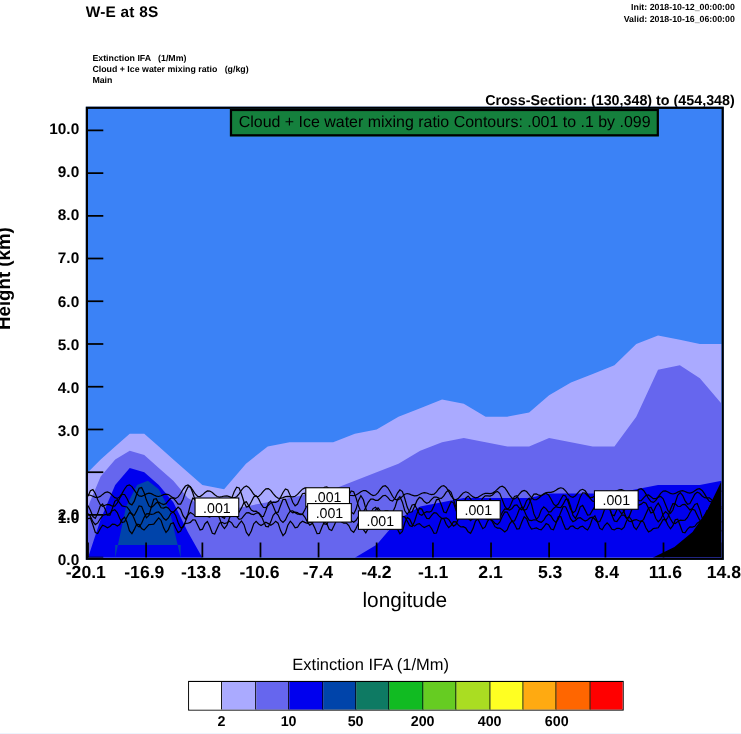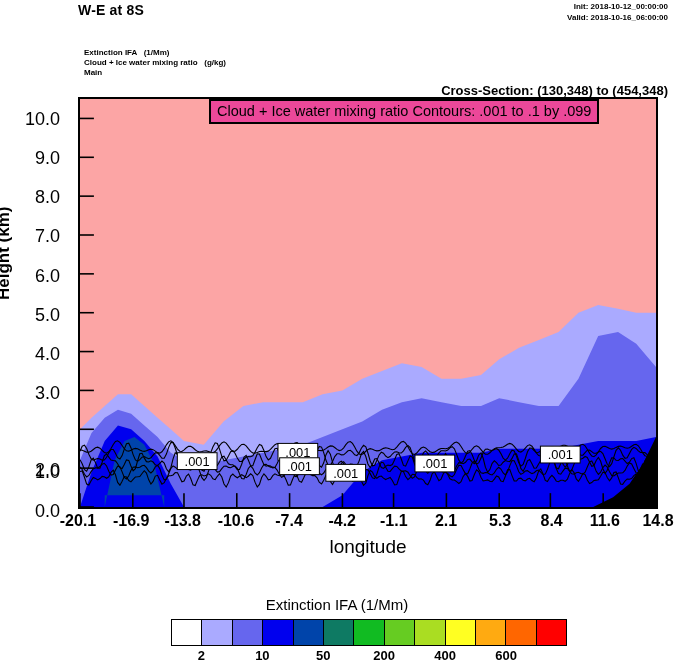--- a/index.html
+++ b/index.html
@@ -14,31 +14,31 @@
   #init-line{right:6px;top:2px;font-size:8px;font-weight:bold;text-align:right;}
   #valid-line{right:6px;top:13px;font-size:8px;font-weight:bold;text-align:right;}
 
   #var-block{left:84px;top:48px;font-size:8px;font-weight:bold;line-height:10px;}
   #var-block div{white-space:pre;}
 
   #cross-section{right:6px;top:83px;font-size:13px;font-weight:bold;text-align:right;}
 
   
   #plot-frame{left:78px;top:97px;width:580px;height:412px;
-              border:2px solid #000;box-sizing:border-box;background:#fca5a5;overflow:hidden;}
+              border:2px solid #000;box-sizing:border-box;background:#3b82f6;overflow:hidden;}
   #plot-canvas{position:absolute;left:0;top:0;width:100%;height:100%;}
 
   
-  #contour-title-box{left:209px;top:99px;border:2px solid #000;background:#ec4899;
+  #contour-title-box{left:209px;top:99px;border:2px solid #000;background:#15803d;
         padding:2px 6px 3px 6px;font-size:14.5px;font-weight:normal;line-height:16px;
         box-sizing:border-box;}
 
   
-  .ytick{position:absolute;right:14px;width:44px;text-align:right;
-         font-size:18px;font-weight:normal;transform:translateY(-8px);}
+  .ytick{position:absolute;right:2px;width:44px;text-align:right;
+         font-size:14px;font-weight:bold;transform:translateY(-8px);}
   #ytick-holder{left:16px;top:97px;width:58px;height:412px;}
   #ylabel{left:-6px;top:300px;font-size:17px;font-weight:bold;
           transform:rotate(-90deg);transform-origin:left top;white-space:nowrap;}
 
   #xtick-holder{left:78px;top:512px;width:580px;height:20px;}
   .xtick{position:absolute;top:0;font-size:16px;font-weight:bold;
          transform:translateX(-50%);white-space:nowrap;}
   #xlabel{left:78px;top:536px;width:580px;text-align:center;
           font-size:19px;font-weight:normal;}
 

